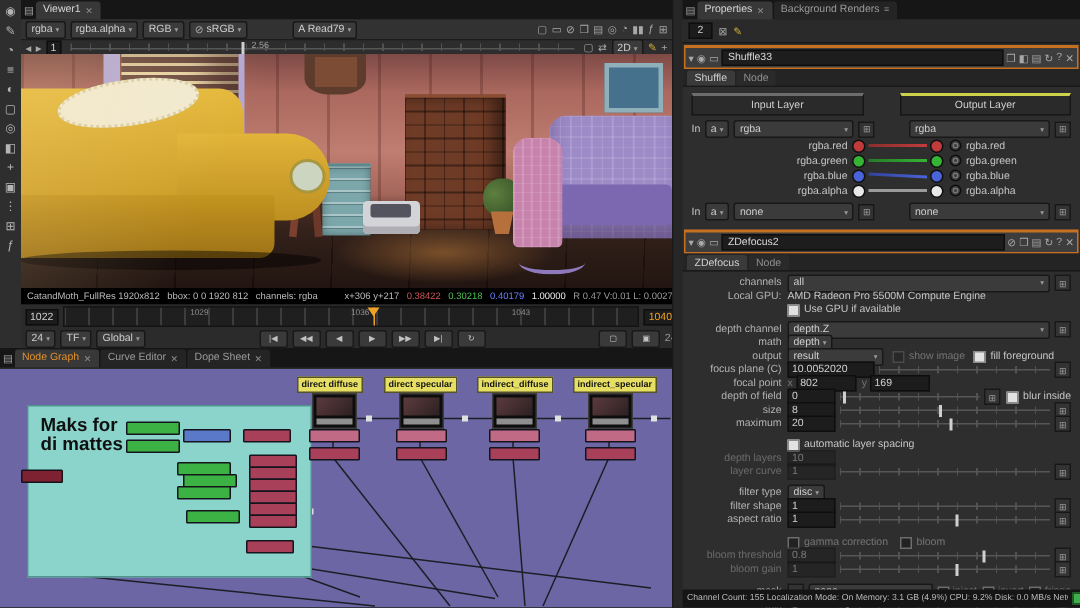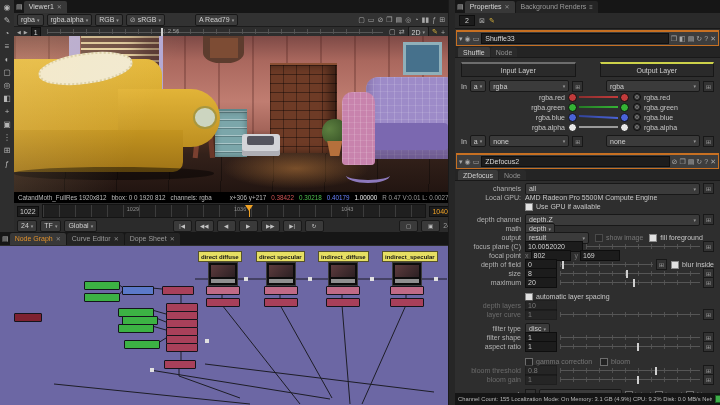--- a/index.html
+++ b/index.html
@@ -295,20 +295,26 @@
       <g fill="#e0e0e0">
         <rect x="244" y="31" width="4" height="4"></rect>
           <rect x="308" y="31" width="4" height="4"></rect>
         <rect x="370" y="31" width="4" height="4"></rect>
           <rect x="434" y="31" width="4" height="4"></rect>
         <rect x="205" y="93" width="4" height="4"></rect>
           <rect x="150" y="122" width="4" height="4"></rect>
       </g>
     </svg>
 
+    <div id="backdrop">
+      <div class="bdtitle">
+        <div>Maks for</div>
+        <div>di mattes</div>
+      </div>
+    </div>
 
     <div class="nnode" style="left:84px;top:35px;width:34px;background:#3cb244"></div>
     <div class="nnode" style="left:84px;top:47px;width:34px;background:#3cb244"></div>
     <div class="nnode" style="left:122px;top:40px;width:30px;background:#5b79c9"></div>
     <div class="nnode" style="left:118px;top:62px;width:34px;background:#3cb244"></div>
     <div class="nnode" style="left:122px;top:70px;width:34px;background:#3cb244"></div>
     <div class="nnode" style="left:118px;top:78px;width:34px;background:#3cb244"></div>
     <div class="nnode" style="left:124px;top:94px;width:34px;background:#3cb244"></div>
     <div class="nnode" style="left:162px;top:40px;width:30px;background:#a8405a"></div>
     <div class="nnode" style="left:166px;top:57px;width:30px;background:#a8405a"></div>

